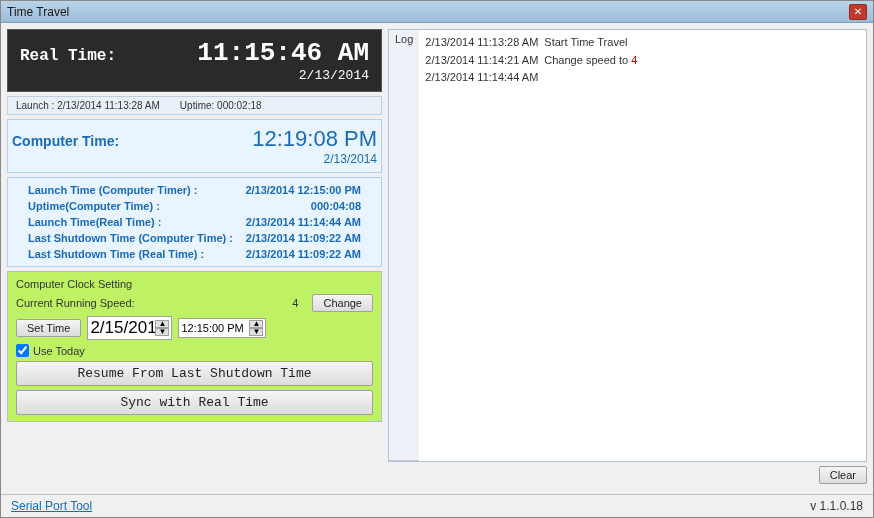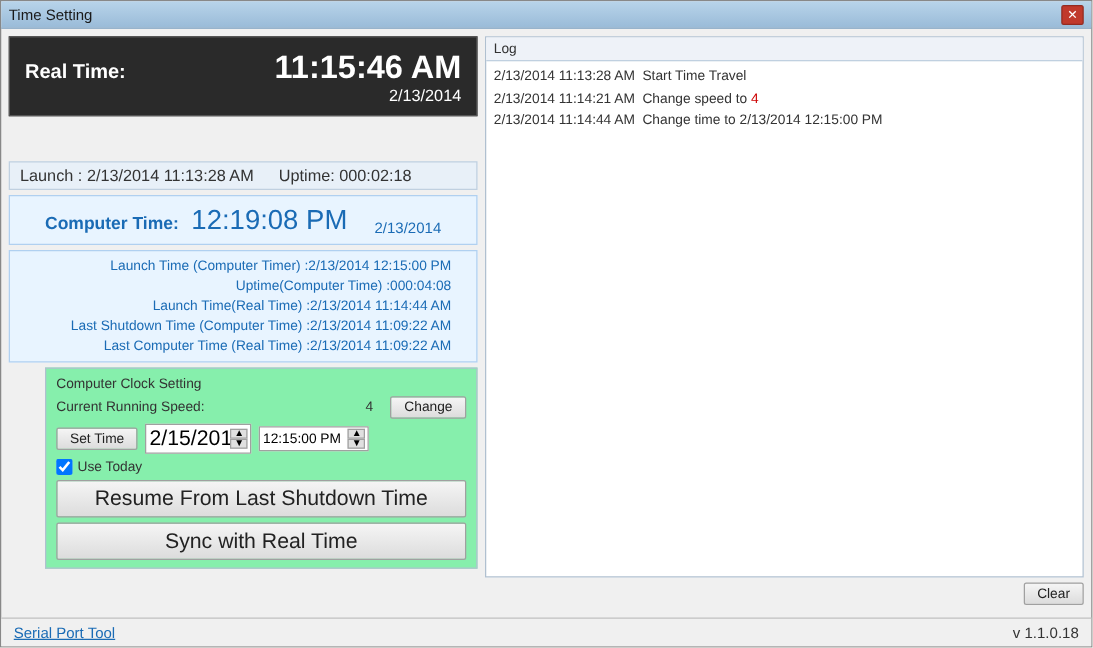--- a/index.html
+++ b/index.html
@@ -58,20 +58,21 @@
       flex-direction: column;
       gap: 4px;
     }
     .real-time-box {
       background: #2a2a2a;
       border: 1px solid #555;
       padding: 8px 12px;
       display: flex;
       flex-direction: column;
       align-items: flex-start;
+      font-family: Liberation Mono, monospace;
     }
     .real-time-row {
       display: flex;
       align-items: baseline;
       gap: 10px;
       width: 100%;
     }
     .real-time-label {
       color: white;
       font-size: 16px;
@@ -87,32 +88,31 @@
       color: white;
       font-size: 13px;
       align-self: flex-end;
       margin-left: auto;
       margin-top: 0px;
     }
     .launch-bar {
       background: #e8f0f8;
       border: 1px solid #c0d0e0;
       padding: 3px 8px;
-      font-size: 13px;
+      font-size: 10px;
       color: #333;
       display: flex;
       gap: 20px;
-      margin-top: 32px;
     }
     .computer-time-box {
       background: #e8f4ff;
       border: 1px solid #b0d0f0;
-      padding: 6px 28px;
-      display: flex;
-      flex-direction: row;
+      padding: 6px 4px;
+      display: flex;
+      flex-direction: column;
     }
     .comp-time-row {
       display: flex;
       align-items: baseline;
       gap: 10px;
     }
     .comp-time-label {
       color: #1a6bb5;
       font-size: 14px;
       font-weight: bold;
@@ -129,32 +129,32 @@
       align-self: flex-end;
       margin-left: auto;
     }
     .info-table {
       background: #e8f4ff;
       border: 1px solid #b0d0f0;
       padding: 4px 8px;
     }
     .info-row {
       display: flex;
-      justify-content: flex-end;
+      justify-content: space-between;
       padding: 2px 12px;
       color: #1a6bb5;
       font-size: 11px;
+      font-weight: bold;
     }
     .info-row-label { color: #1a6bb5; }
     .info-row-value { color: #1a6bb5; }
     .clock-setting-box {
       border: 1px solid #b0c0d0;
       padding: 6px 8px;
-      background: #86efac;
-      margin-left: 29px;
+      background: #bef264;
     }
     .clock-setting-title {
       font-size: 11px;
       color: #333;
       margin-bottom: 4px;
     }
     .speed-row {
       display: flex;
       align-items: center;
       gap: 6px;
@@ -226,33 +226,34 @@
       display: flex;
       align-items: center;
       gap: 4px;
       margin-bottom: 4px;
     }
     .use-today-label { font-size: 11px; color: #333; }
     .action-btn {
       background: linear-gradient(to bottom, #f5f5f5, #dcdcdc);
       border: 1px solid #a0a0a0;
       padding: 4px 16px;
-      font-size: 17px;
+      font-size: 13px;
       cursor: pointer;
       color: #222;
       border-radius: 2px;
       width: 100%;
       text-align: center;
+      font-family: Liberation Mono, monospace;
     }
     .log-panel {
       border: 1px solid #b0c0d0;
       background: white;
       flex: 1;
       display: flex;
-      flex-direction: column;
+      flex-direction: row;
     }
     .log-title {
       padding: 3px 6px;
       font-size: 11px;
       color: #333;
       border-bottom: 1px solid #c0d0e0;
       background: #eef2f8;
     }
     .log-content {
       flex: 1;
@@ -293,21 +294,21 @@
       flex-direction: column;
       flex: 1;
     }
   </style>
 </head>
 <body>
 
 <div class="window">
 
   <div class="title-bar">
-    <span class="title-bar-text">Time Setting</span>
+    <span class="title-bar-text">Time Travel</span>
     <div class="close-btn">✕</div>
   </div>
 
   <div class="content-area">
 
     <div class="left-panel">
 
       <div class="real-time-box">
         <div class="real-time-row">
           <span class="real-time-label">Real Time:</span>
@@ -346,21 +347,21 @@
         </div>
         <div class="info-row">
           <span class="info-row-label">Launch Time(Real Time) :</span>
           <span class="info-row-value">2/13/2014 11:14:44 AM</span>
         </div>
         <div class="info-row">
           <span class="info-row-label">Last Shutdown Time (Computer Time) :</span>
           <span class="info-row-value">2/13/2014 11:09:22 AM</span>
         </div>
         <div class="info-row">
-          <span class="info-row-label">Last Computer Time (Real Time) :</span>
+          <span class="info-row-label">Last Shutdown Time (Real Time) :</span>
           <span class="info-row-value">2/13/2014 11:09:22 AM</span>
         </div>
       </div>
 
       <div class="clock-setting-box">
         <div class="clock-setting-title">Computer Clock Setting</div>
 
         <div class="speed-row">
           <span class="speed-label">Current Running Speed:</span>
           <span class="speed-value">4</span>
@@ -404,21 +405,20 @@
             <span class="log-message log-message-normal">Start Time Travel</span>
           </div>
           <div class="log-entry">
             <span class="log-timestamp">2/13/2014 11:14:21 AM</span>
             <span class="log-message">
               <span>Change speed to </span><span style="color:#cc0000;">4</span>
             </span>
           </div>
           <div class="log-entry">
             <span class="log-timestamp">2/13/2014 11:14:44 AM</span>
-            <span class="log-message log-message-normal">Change time to 2/13/2014 12:15:00 PM</span>
           </div>
         </div>
       </div>
       <div class="clear-btn-area">
         <button class="btn">Clear</button>
       </div>
     </div>
 
   </div>
 

